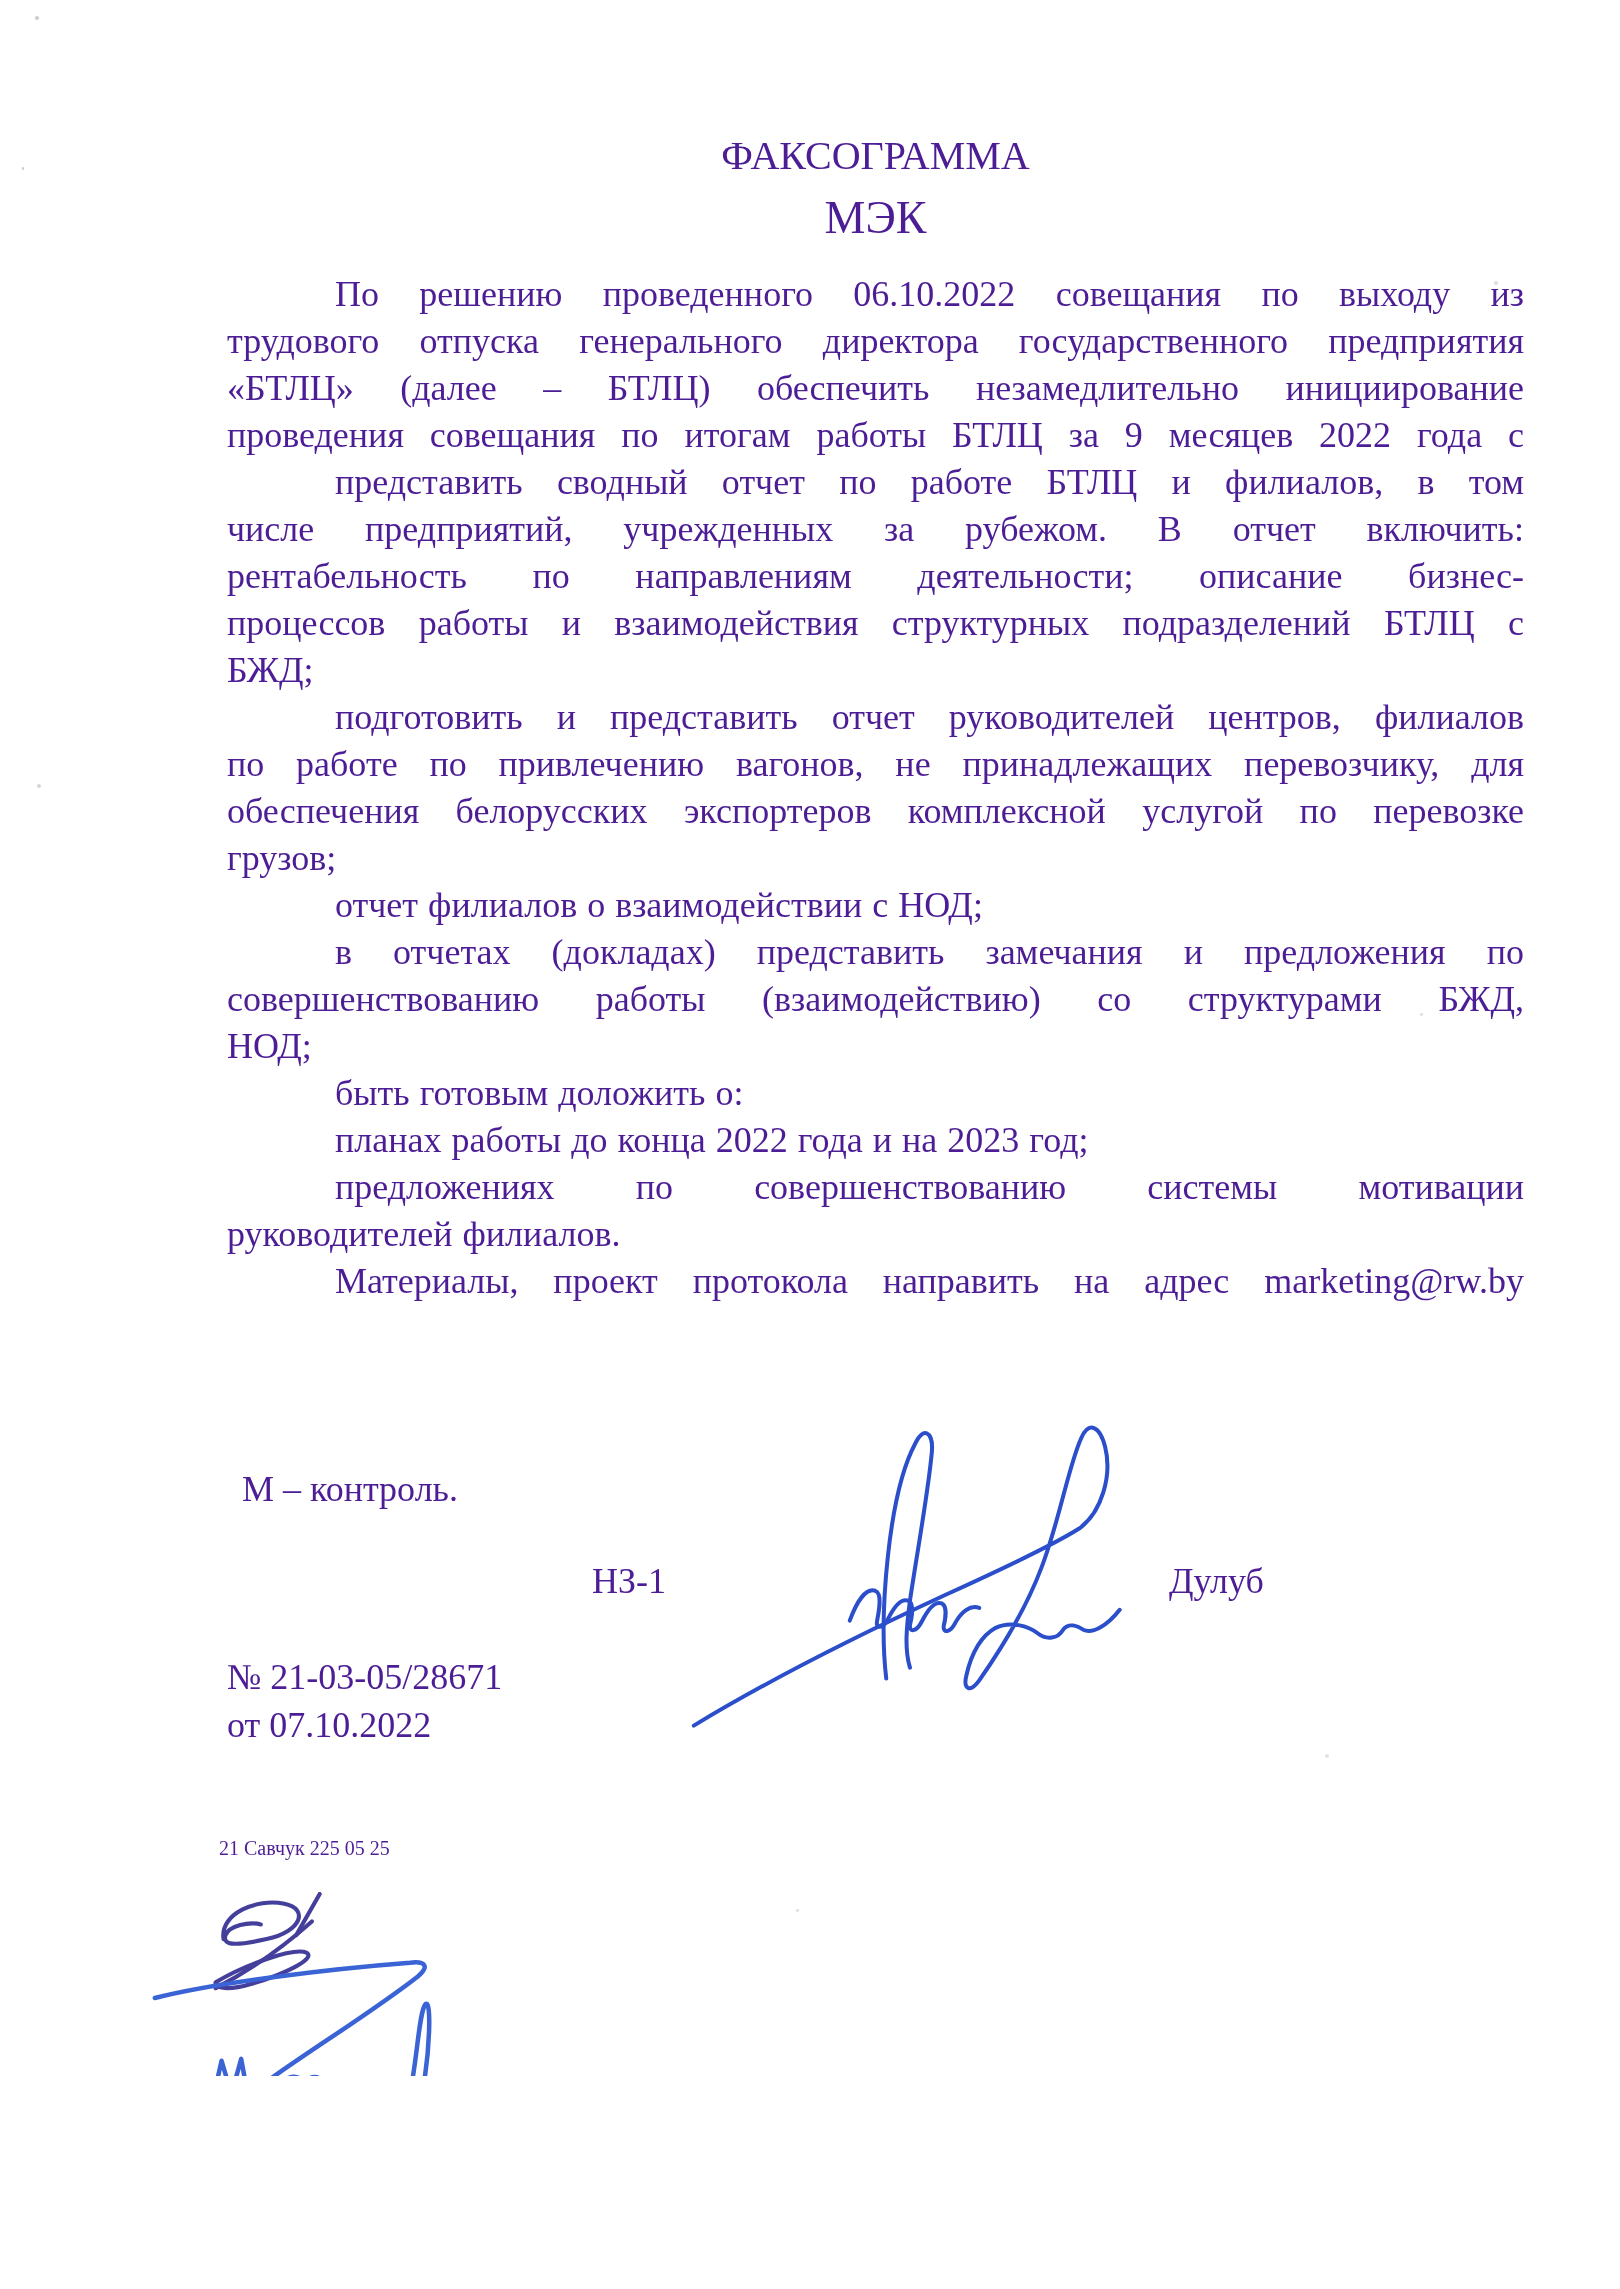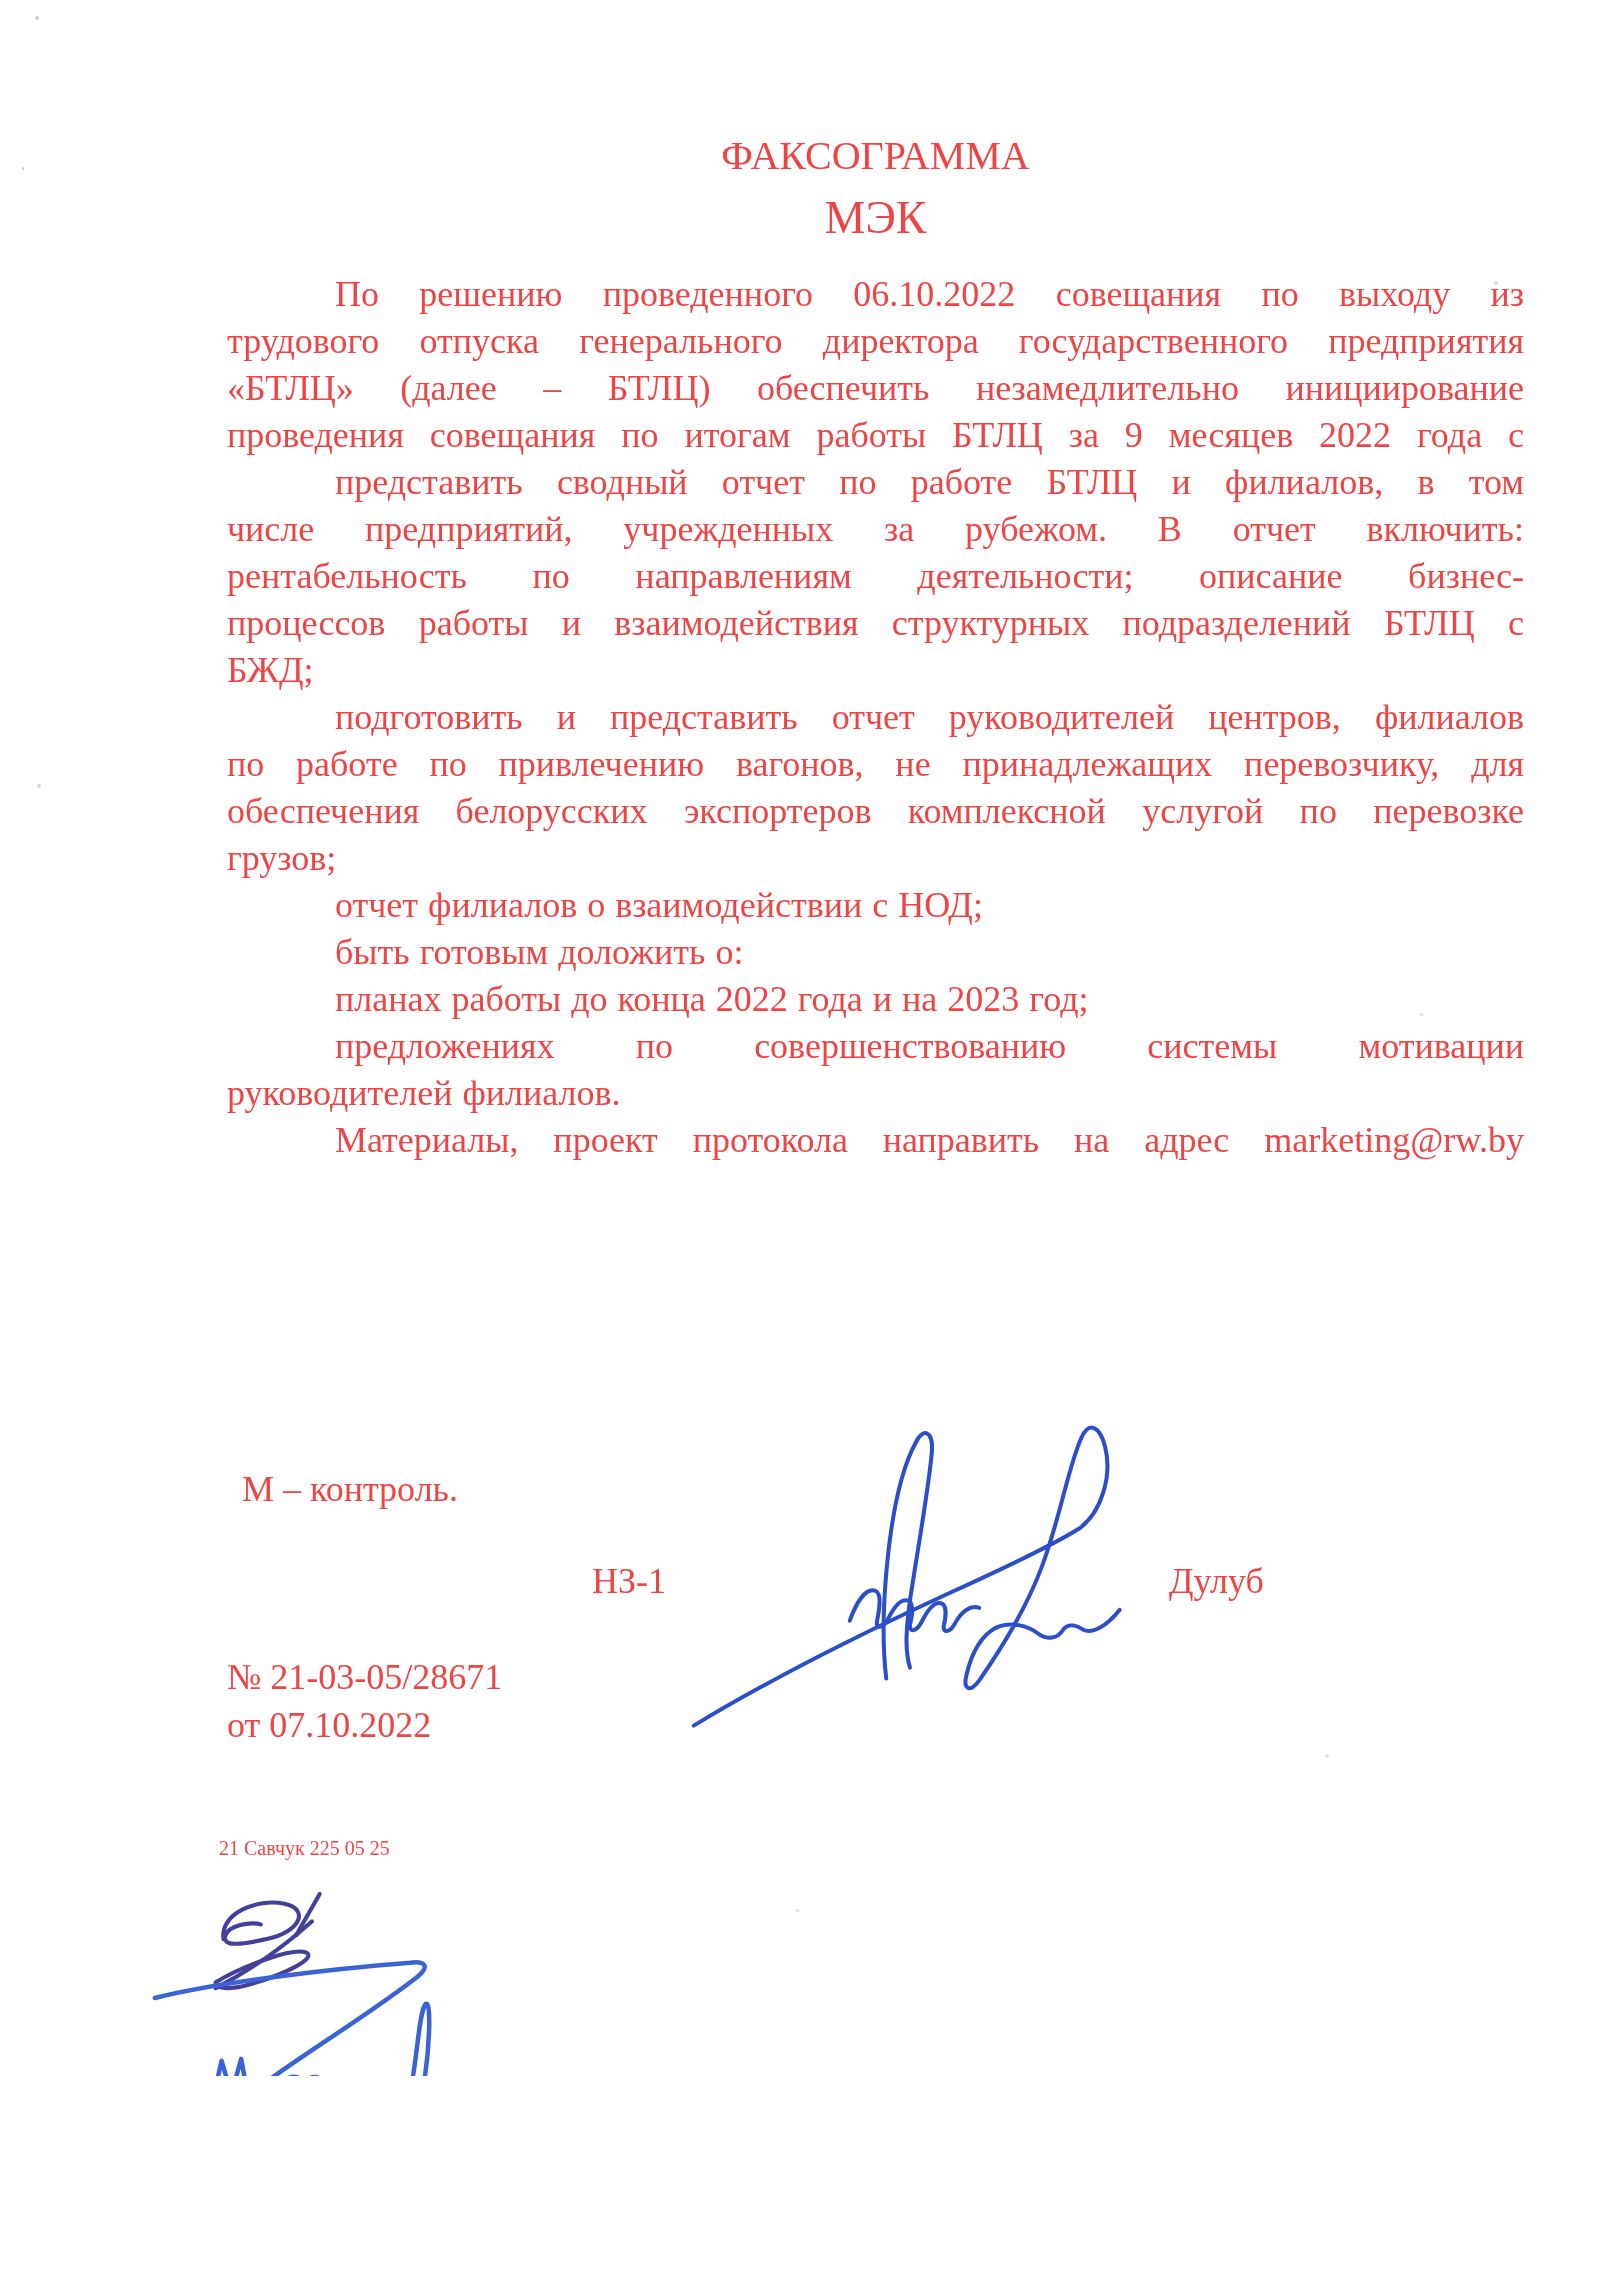--- a/index.html
+++ b/index.html
@@ -1,18 +1,18 @@
 <!DOCTYPE html>
 <html><head>
 <meta charset="utf-8">
 <style>
   html,body { margin:0; padding:0; background:#ffffff; }
   .page {
     position:relative; width:1620px; height:2076px; background:#ffffff;
-    font-family:"Liberation Serif", serif; color:#ef4444; overflow:hidden;
+    font-family:"Liberation Serif", serif; color:#4c1d95; overflow:hidden;
   }
   .column { position:absolute; left:227px; width:1297px; top:129px; }
   .titles { text-align:center; margin-bottom:25.5px; }
   .doc-title { font-size:40px; line-height:54px; font-weight:normal; margin:0; }
   .doc-addressee {
     font-size:46px; line-height:54px; font-weight:normal; margin:8px;
     text-decoration-thickness:2.9px; text-underline-offset:6.9px;
   }
   .body-text { margin-top:23.5px; }
   .ln {
@@ -55,20 +55,25 @@
         <div class="ln">БЖД;</div>
       </div>
       <div>
         <div class="ln first fill">подготовить и представить отчет руководителей центров, филиалов</div>
         <div class="ln fill">по работе по привлечению вагонов, не принадлежащих перевозчику, для</div>
         <div class="ln fill">обеспечения белорусских экспортеров комплексной услугой по перевозке</div>
         <div class="ln">грузов;</div>
       </div>
       <div>
         <div class="ln first">отчет филиалов о взаимодействии с НОД;</div>
+      </div>
+      <div>
+        <div class="ln first fill">в отчетах (докладах) представить замечания и предложения по</div>
+        <div class="ln fill">совершенствованию работы (взаимодействию) со структурами БЖД,</div>
+        <div class="ln">НОД;</div>
       </div>
       <div>
         <div class="ln first">быть готовым доложить о:</div>
       </div>
       <div>
         <div class="ln first">планах работы до конца 2022 года и на 2023 год;</div>
       </div>
       <div>
         <div class="ln first fill">предложениях по совершенствованию системы мотивации</div>
         <div class="ln">руководителей филиалов.</div>

